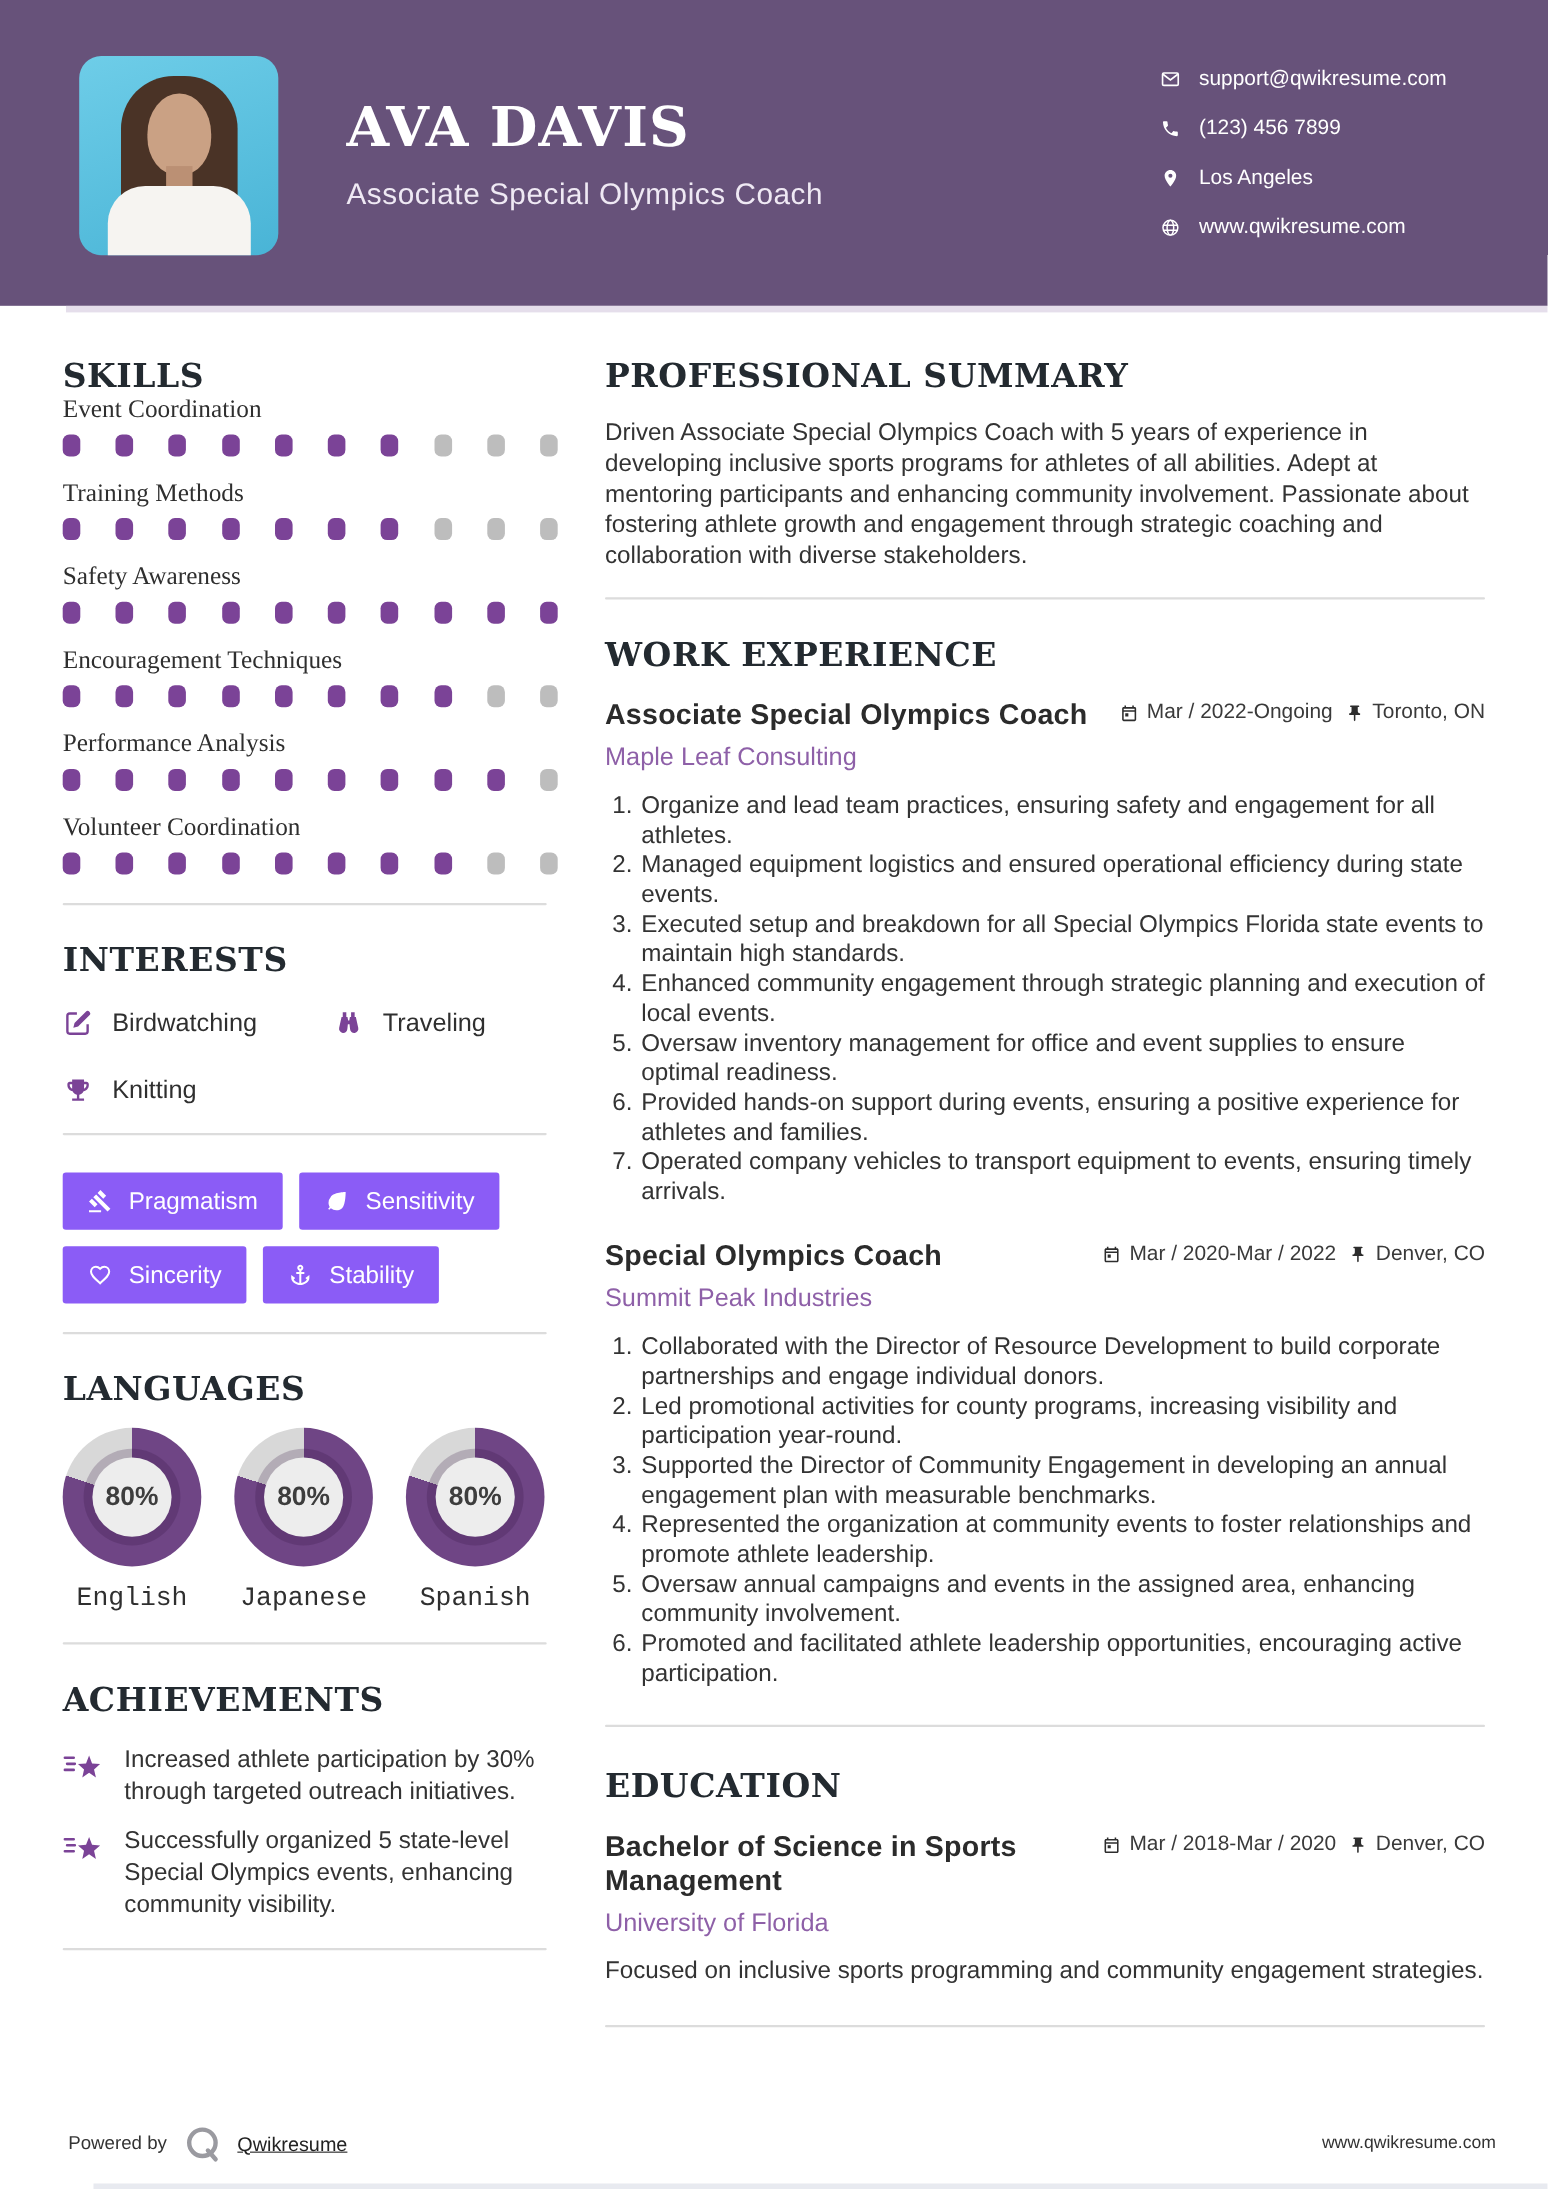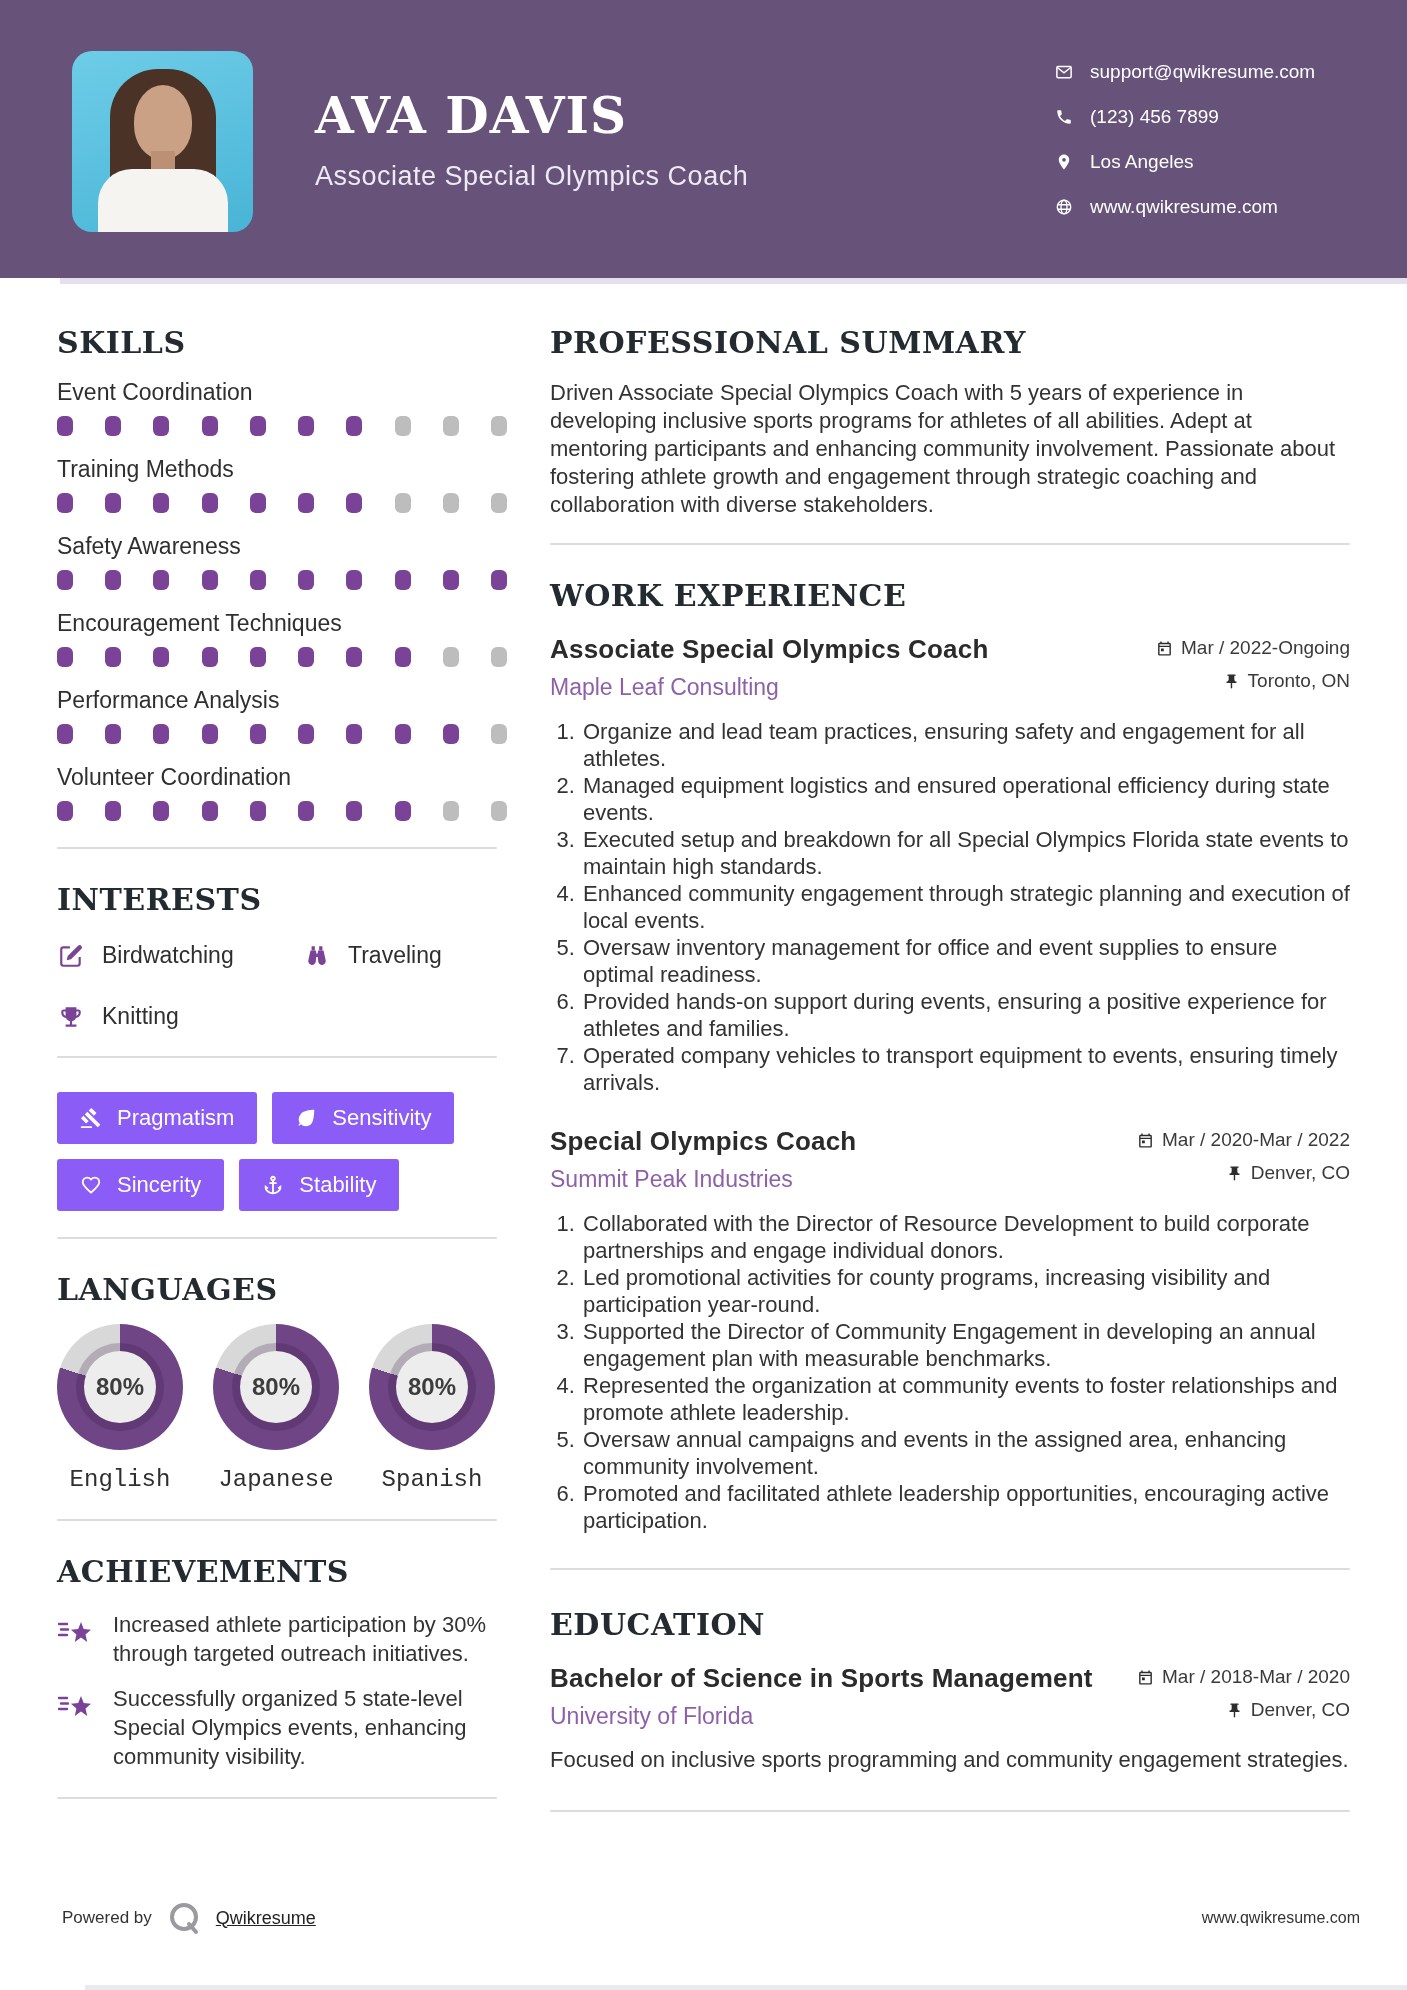--- a/index.html
+++ b/index.html
@@ -32,21 +32,21 @@
   
   .container{display:flex;padding:48px 57px 0 57px;gap:53px;}
   .col-left{width:440px;flex:0 0 auto;}
   .col-right{flex:1;min-width:0;}
   h2.sec{
     font-family:"DejaVu Serif", serif;font-weight:bold;font-size:30px;color:#232a30;
     letter-spacing:.5px;line-height:1.1;
   }
   .divider{height:2px;background:#dcdcdc;border-radius:1px;margin:26px 0 34px;}
   
-  .skills-list{margin-top:20px;}
+  .skills-list{font-family:Liberation Serif, serif;}
   .skill{margin-bottom:20px;}
   .skill-label{font-size:23px;color:#2f2f2f;margin-bottom:10px;}
   .dots{display:flex;justify-content:space-between;width:450px;height:20px;}
   .dot{width:16px;height:20px;border-radius:6px;background:#BDBDBD;}
   .dot.filled{background:#7B4397;}
   
   .interests{margin-top:26px;display:grid;grid-template-columns:212px auto;row-gap:22px;gap:34px;}
   .interest{display:flex;align-items:center;gap:18px;font-size:23px;color:#2f2f2f;}
   .iicon{width:27px;height:27px;color:#7B4397;display:inline-flex;align-items:center;justify-content:center;flex:0 0 auto;}
   .iicon svg{width:26px;height:26px;display:block;}
@@ -75,21 +75,21 @@
   .ach{display:flex;gap:16px;margin-bottom:16px;}
   .ach .aicon{width:40px;height:36px;color:#7B4397;flex:0 0 auto;margin-top:2px;}
   .aicon svg{width:40px;height:34px;display:block;}
   .ach-text{font-size:22px;line-height:29px;color:#333333;}
   
   .summary-text{margin-top:20px;font-size:22px;line-height:28px;color:#333333;}
   .job{margin-top:22px;}
   .job-head{display:flex;justify-content:space-between;align-items:flex-start;}
   .job-title{font-size:26px;font-weight:bold;color:#2b2b2b;letter-spacing:.2px;}
   .job-company{margin-top:9px;font-size:23px;color:#8E60A8;}
-  .job-meta{flex:0 0 auto;margin-left:20px;display:flex;flex-direction:column;gap:11px;align-items:flex-end;padding-top:3px;}
+  .job-meta{flex:0 0 auto;margin-left:20px;display:flex;flex-direction:row;gap:11px;align-items:flex-end;padding-top:3px;}
   .meta-row{display:flex;align-items:center;gap:8px;font-size:19px;color:#3a3a3a;}
   .micon{width:17px;height:17px;color:#2d2d2d;display:inline-flex;}
   .micon svg{width:17px;height:17px;display:block;}
   ol.bullets{margin:17px 0 0 0;padding-left:31px;font-size:22px;line-height:27px;color:#333333;}
   ol.bullets li{padding-left:2px;}
   .edu-desc{margin-top:16px;font-size:22px;line-height:28px;color:#333333;}
   
   .footer{
     margin-top:52px;padding:0 47px 0 62px;display:flex;align-items:center;justify-content:space-between;
     height:40px;

